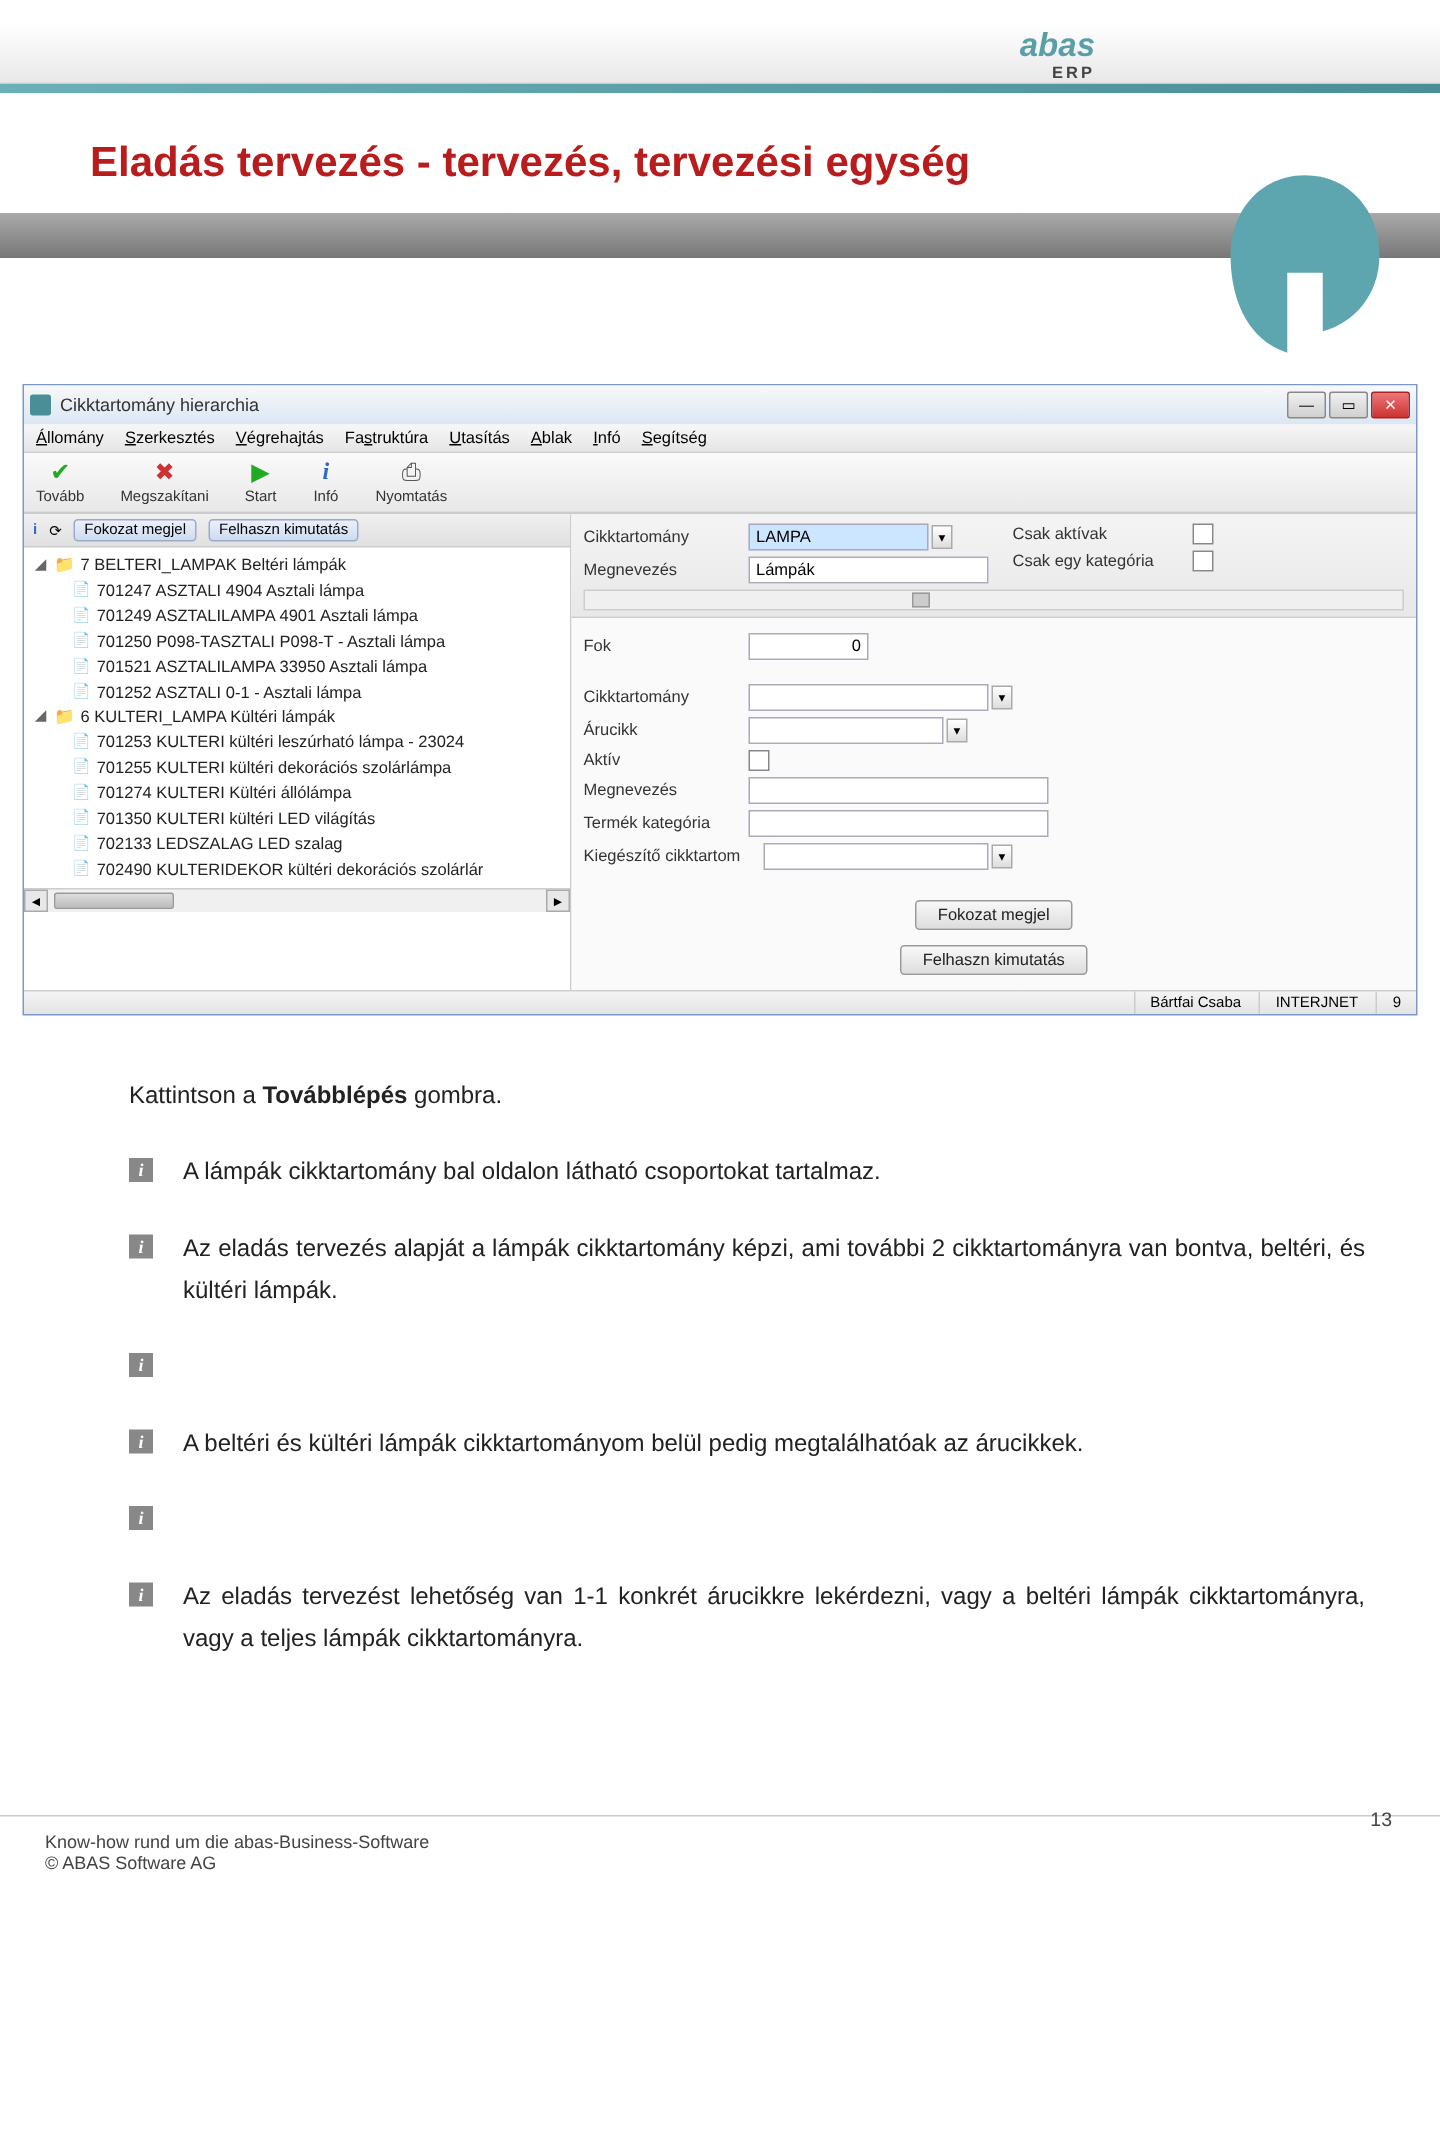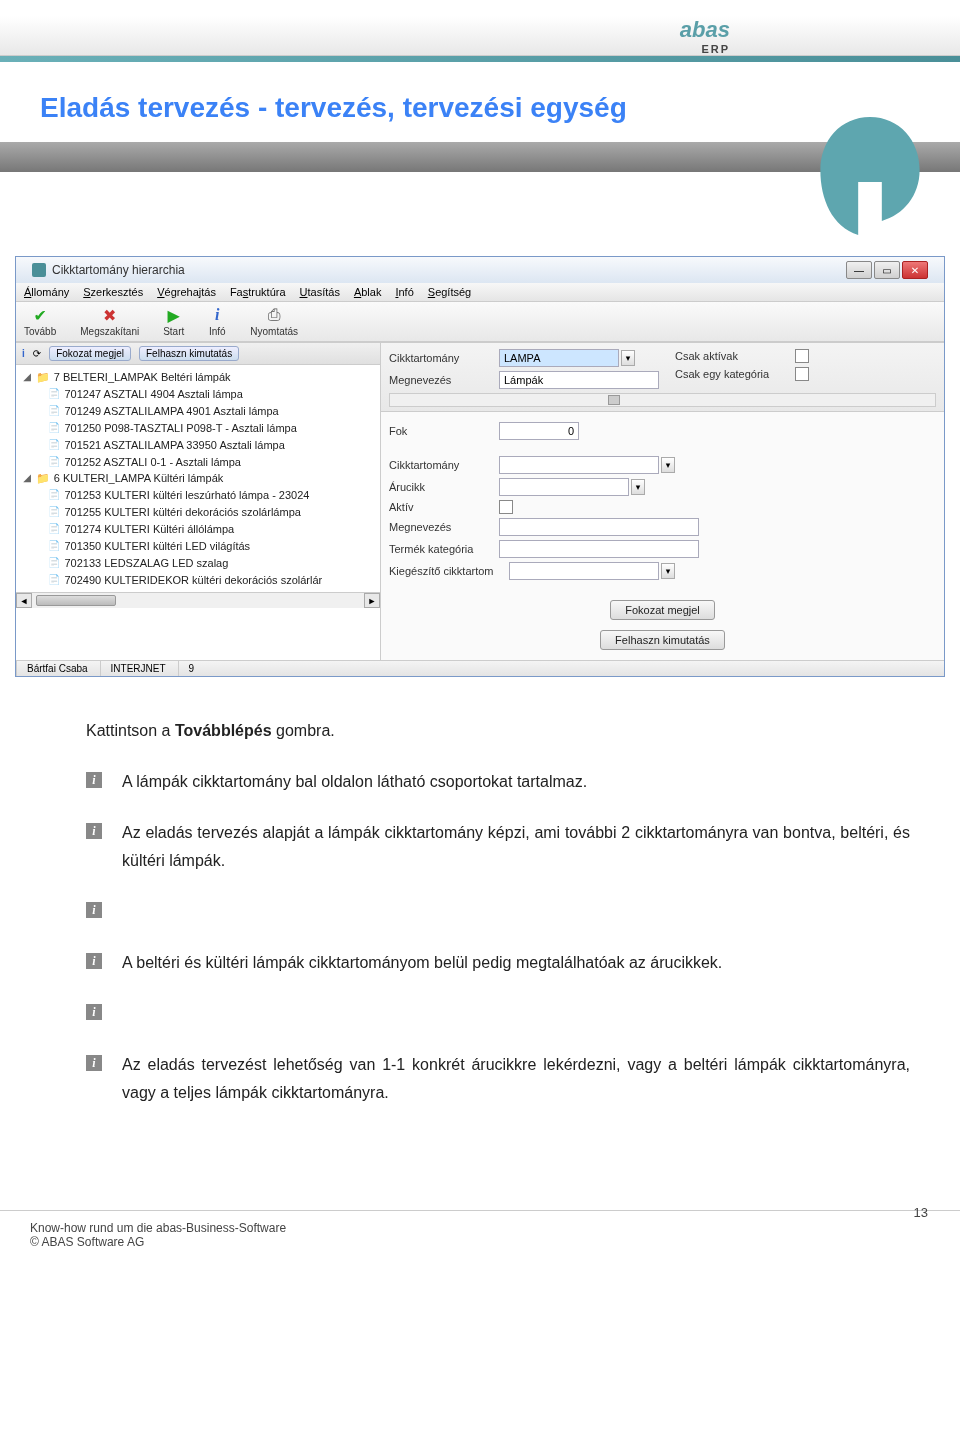--- a/index.html
+++ b/index.html
@@ -4,28 +4,28 @@
 <style>
   * { box-sizing: border-box; margin: 0; padding: 0; }
   body { font-family: Arial, sans-serif; width: 960px; background: #fff; color: #000; font-size: 13px; }
 
   .header-band { position: relative; height: 200px; }
   .header-top { height: 40px; border-bottom: 1px solid #ccc; background: linear-gradient(#fff, #e8e8e8); display: flex; justify-content: flex-end; align-items: center; padding-right: 230px; margin-top: 16px; }
   .logo-abas { font-weight: bold; font-style: italic; font-size: 22px; color: #5a9fa8; }
   .logo-abas .erp { display: block; font-size: 11px; color: #444; font-style: normal; text-align: right; letter-spacing: 2px; }
   .teal-stripe { height: 6px; background: linear-gradient(90deg, #6ab0b8 0%, #4a8f98 100%); }
   .title-row { padding: 30px 40px 10px; }
-  .title-row h1 { font-size: 28px; font-weight: bold; color: #3b82f6; }
+  .title-row h1 { font-size: 28px; font-weight: bold; color: #b91c1c; margin-left: 20px; }
   .gray-stripe { height: 30px; background: linear-gradient(#aaa, #777); margin-top: 8px; }
   .big-logo { position: absolute; right: 30px; top: 95px; width: 120px; height: 130px; }
   .big-logo svg { width: 100%; height: 100%; }
 
   
   .window { margin: 40px 15px 0; border: 1px solid #7a99c8; background: #fff; font-size: 11px; }
-  .titlebar { background: linear-gradient(#f7f9fc, #dce6f2); display: flex; align-items: center; height: 26px; padding: 0 16px; }
+  .titlebar { background: linear-gradient(#f7f9fc, #dce6f2); display: flex; align-items: center; height: 26px; padding: 0 4px; }
   .titlebar .app-icon { width: 14px; height: 14px; background: #4a8f98; border-radius: 2px; margin-right: 6px; }
   .titlebar .wtitle { flex: 1; font-size: 12px; color: #333; }
   .winbtns { display: flex; gap: 2px; }
   .winbtn { width: 26px; height: 18px; background: linear-gradient(#f0f0f0,#d0d0d0); border: 1px solid #888; border-radius: 2px; display: flex; align-items: center; justify-content: center; font-size: 10px; }
   .winbtn.close { background: linear-gradient(#e77,#c33); color: #fff; border-color: #a22; }
   .menubar { background: linear-gradient(#f7f7f7,#e5e5e5); border-bottom: 1px solid #ccc; padding: 3px 8px; display: flex; gap: 14px; font-size: 11px; }
   .menubar span { cursor: default; }
   .menubar span u { text-decoration: underline; }
   .toolbar { background: linear-gradient(#fafafa,#e8e8e8); border-bottom: 1px solid #ccc; padding: 4px 8px; display: flex; gap: 24px; }
   .tbtn { display: flex; flex-direction: column; align-items: center; gap: 2px; font-size: 10px; color: #333; }
@@ -65,21 +65,21 @@
   .right-top .row2 { display: flex; }
   .right-top .col { flex: 1; }
   .chk { width: 14px; height: 14px; border: 1px solid #888; display: inline-block; vertical-align: middle; background: #fff; }
   .hsb-mini { height: 14px; background: #f0f0f0; border: 1px solid #ccc; margin: 2px 8px; position: relative; }
   .hsb-mini .t { position: absolute; left: 40%; width: 12px; top: 1px; bottom: 1px; background: #ccc; border: 1px solid #999; }
 
   .form-block { padding: 8px 0 4px; }
   .btn { background: linear-gradient(#f8f8f8,#ddd); border: 1px solid #999; border-radius: 3px; padding: 3px 14px; font-size: 11px; color: #222; display: inline-block; }
   .btn-row { text-align: center; padding: 14px 0 4px; }
 
-  .statusbar { background: linear-gradient(#f4f4f4,#e4e4e4); border-top: 1px solid #ccc; display: flex; gap: 2px; font-size: 10px; }
+  .statusbar { background: linear-gradient(#f4f4f4,#e4e4e4); border-top: 1px solid #ccc; display: flex; justify-content: flex-end; gap: 2px; font-size: 10px; }
   .statusbar .cell { border-left: 1px solid #ccc; padding: 2px 10px; }
 
   
   .doc { padding: 40px 50px 20px; font-size: 16px; line-height: 1.7; color: #222; margin-left: 36px; }
   .doc p { margin-bottom: 24px; text-align: justify; }
   .doc .info-line { display: flex; gap: 20px; align-items: flex-start; margin-bottom: 24px; }
   .doc .info-ic { width: 16px; height: 16px; background: #888; color: #fff; font-weight: bold; font-size: 12px; display: flex; align-items: center; justify-content: center; flex-shrink: 0; margin-top: 4px; font-style: italic; font-family: Georgia,serif; }
   .doc .info-line p { margin-bottom: 0; flex: 1; }
 
   .footer { padding: 10px 30px 20px; border-top: 1px solid #ccc; margin-top: 60px; font-size: 12px; color: #444; position: relative; }

